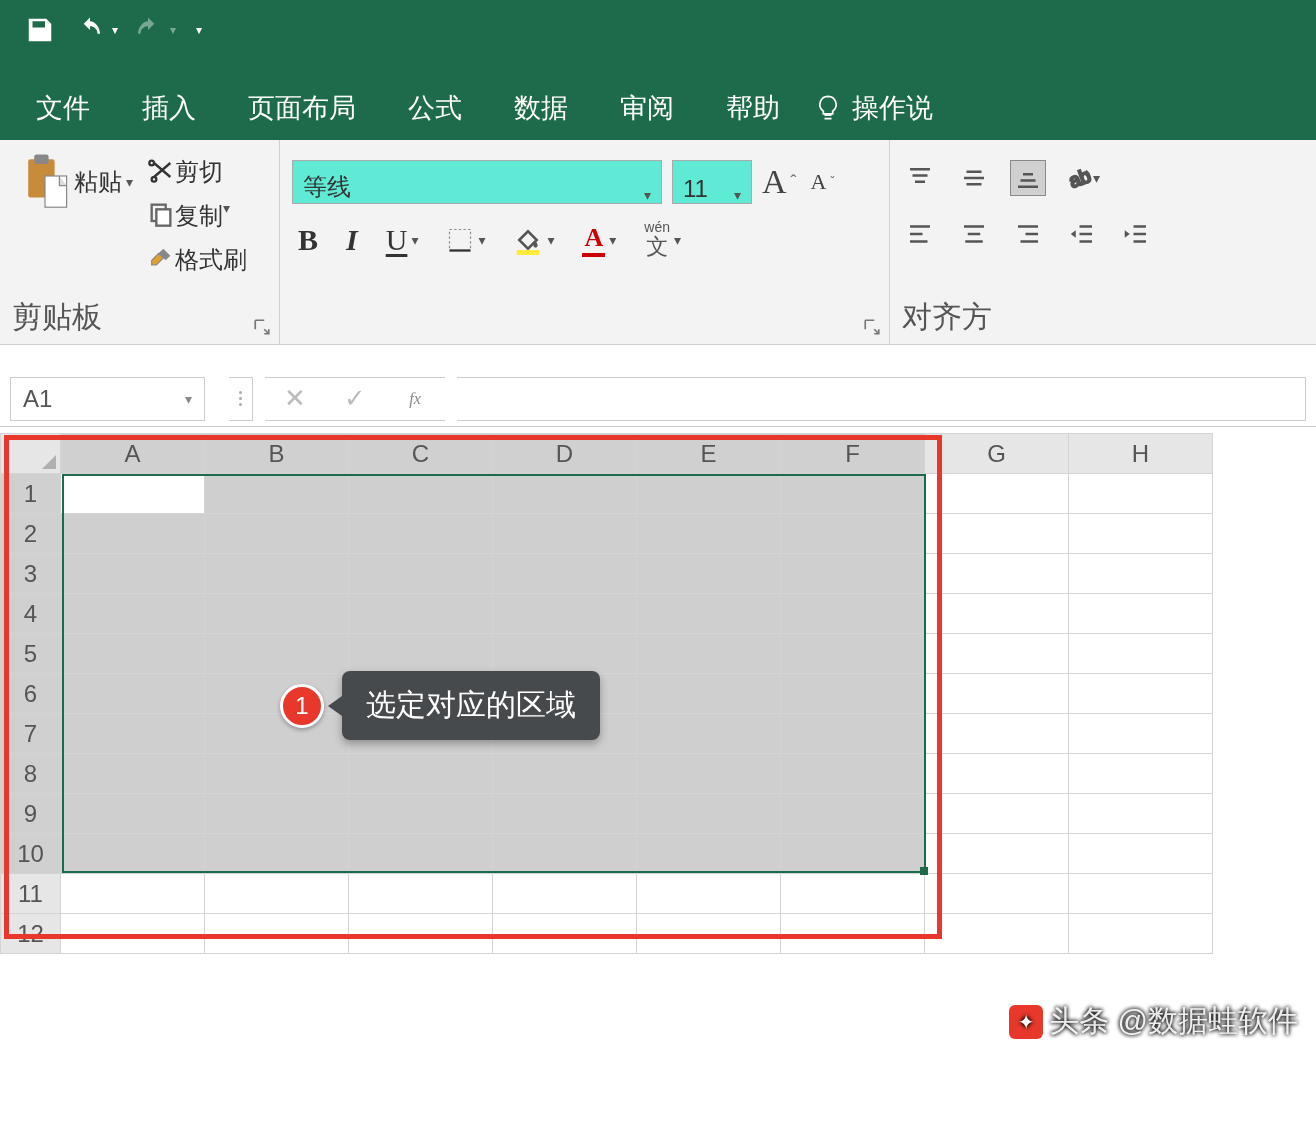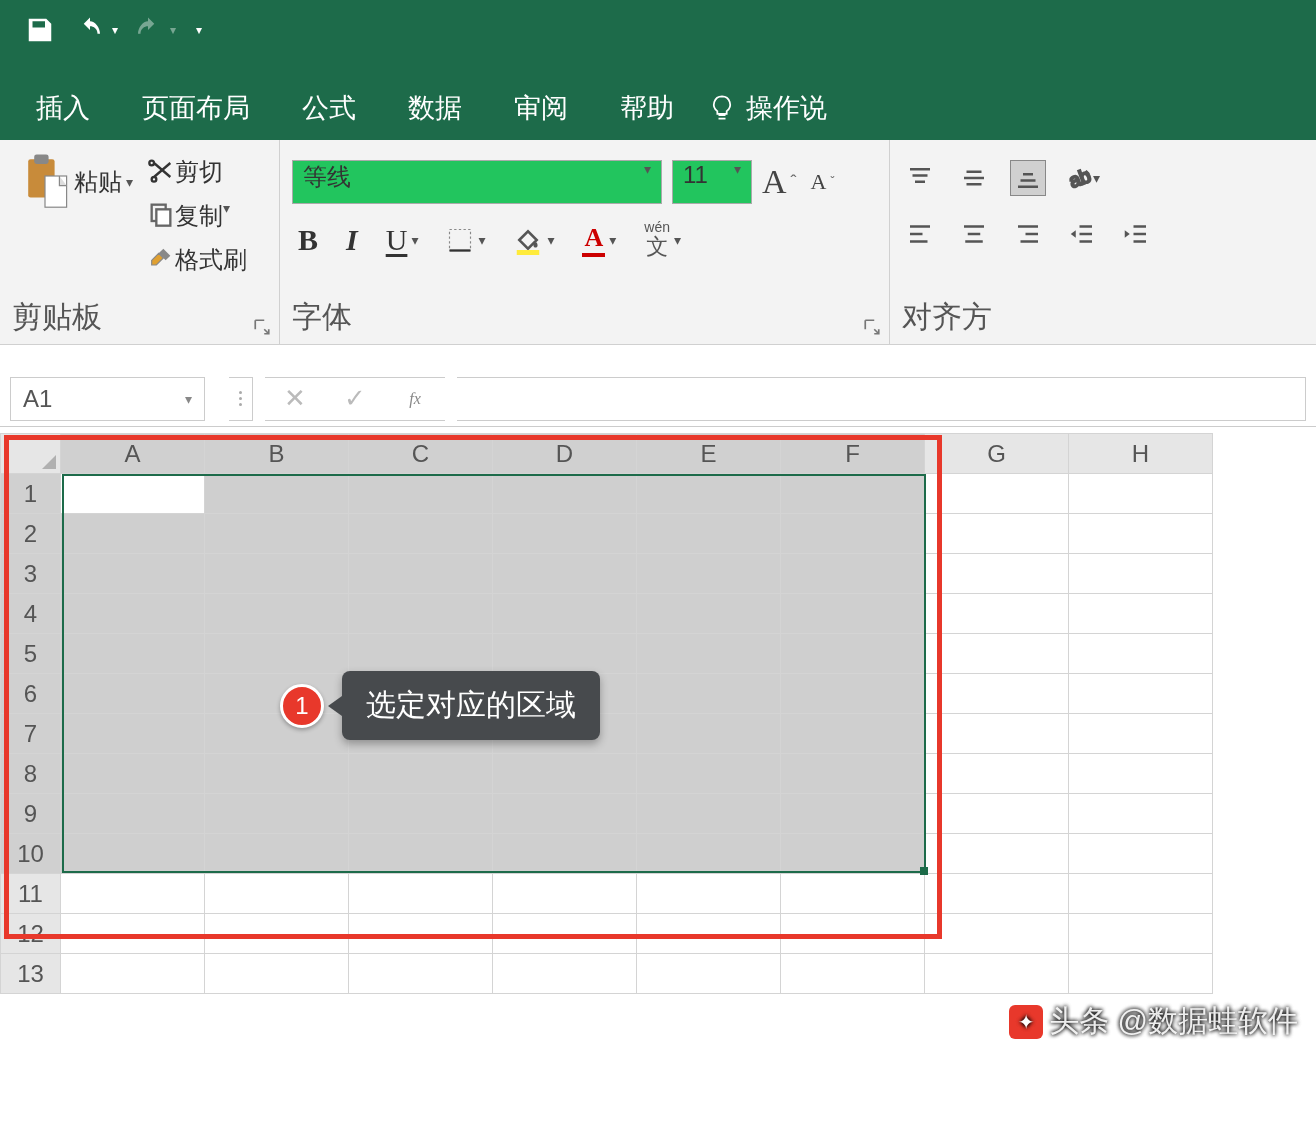--- a/index.html
+++ b/index.html
@@ -34,21 +34,21 @@
 .clip-item { display: flex; align-items: flex-start; font-size: 24px; color: #333; }
 .clip-item svg { width: 28px; height: 28px; }
 
 .paste-icon { width: 50px; height: 60px; }
 .drop-tri { font-size: 14px; color: #555; }
 
 
 .font-col { display: flex; flex-direction: column; gap: 16px; padding-top: 14px; }
 .font-row1 { display: flex; gap: 10px; align-items: center; }
 .font-row2 { display: flex; gap: 28px; align-items: center; padding-left: 6px; }
-.combo { background: #22c55e; border: 1px solid #aaa; height: 44px; display: flex; align-items: flex-start; padding: 0 10px; font-size: 24px; justify-content: space-between; }
+.combo { background: #5eead4; border: 1px solid #aaa; height: 44px; display: flex; align-items: flex-end; padding: 0 10px; font-size: 24px; justify-content: space-between; }
 .combo .val { color: #333; }
 .combo .arr { color: #555; font-size: 14px; }
 .combo.font { width: 370px; }
 .combo.size { width: 80px; }
 .aa-grow, .aa-shrink { font-family: serif; color: #444; }
 .aa-grow { font-size: 34px; }
 .aa-shrink { font-size: 22px; margin-left: 4px; }
 
 .rbtn { display: flex; align-items: center; gap: 4px; cursor: pointer; }
 .bold-b { font-weight: 900; font-size: 30px; color: #333; font-family: serif; }
@@ -126,20 +126,21 @@
   <div class="qat-btn qat-disabled">
     <svg viewBox="0 0 24 24" width="30" height="30">
         <path d="M12 5V2l5 5-5 5V9c-3 0-6 2-6 6H4c0-5 4-10 8-10z"></path>
       </svg>
   </div>
   <span class="qat-drop qat-disabled">▾</span>
   <span class="qat-drop" style="margin-left:10px">▾</span>
 </div>
 
 <div class="tabrow">
+  <div class="tab">文件</div>
   <div class="tab">插入</div>
   <div class="tab">页面布局</div>
   <div class="tab">公式</div>
   <div class="tab">数据</div>
   <div class="tab">审阅</div>
   <div class="tab">帮助</div>
   <div class="tell-me">
     <svg class="bulb" viewBox="0 0 24 24">
         <path fill="none" stroke="#fff" stroke-width="1.5" d="M9 21h6m-6-3h6M12 2a7 7 0 0 0-4 12.7V17h8v-2.3A7 7 0 0 0 12 2z"></path>
       </svg>
@@ -247,21 +248,20 @@
           <div class="rbtn">
             <div class="phonetic">
               <div>wén</div>
               <div class="cn">文</div>
             </div>
             <span class="drop-tri">▾</span>
           </div>
         </div>
       </div>
     </div>
-    <div class="group-label">字体</div>
     <div class="launcher">
       <svg viewBox="0 0 16 16">
           <path d="M2 2h8M2 2v8M10 10l4 4M14 10v4h-4" stroke-width="1.5"></path>
         </svg>
     </div>
   </div>
 
   <div class="group" style="width:420px;border-right:none">
     <div class="group-body">
       <div class="align-col">
@@ -499,31 +499,20 @@
           <th class="rowh">12</th>
           <td class="cell"></td>
           <td class="cell"></td>
           <td class="cell"></td>
           <td class="cell"></td>
           <td class="cell"></td>
           <td class="cell"></td>
           <td class="cell"></td>
           <td class="cell"></td>
         </tr>
-        <tr>
-          <th class="rowh">13</th>
-          <td class="cell"></td>
-          <td class="cell"></td>
-          <td class="cell"></td>
-          <td class="cell"></td>
-          <td class="cell"></td>
-          <td class="cell"></td>
-          <td class="cell"></td>
-          <td class="cell"></td>
-        </tr>
       </tbody>
     </table>
   <div class="sel-border">
       <div class="sel-handle"></div>
     </div>
   <div class="red-box"></div>
   <div class="callout">
     <div class="badge">1</div>
     <div class="tip">选定对应的区域</div>
   </div>

